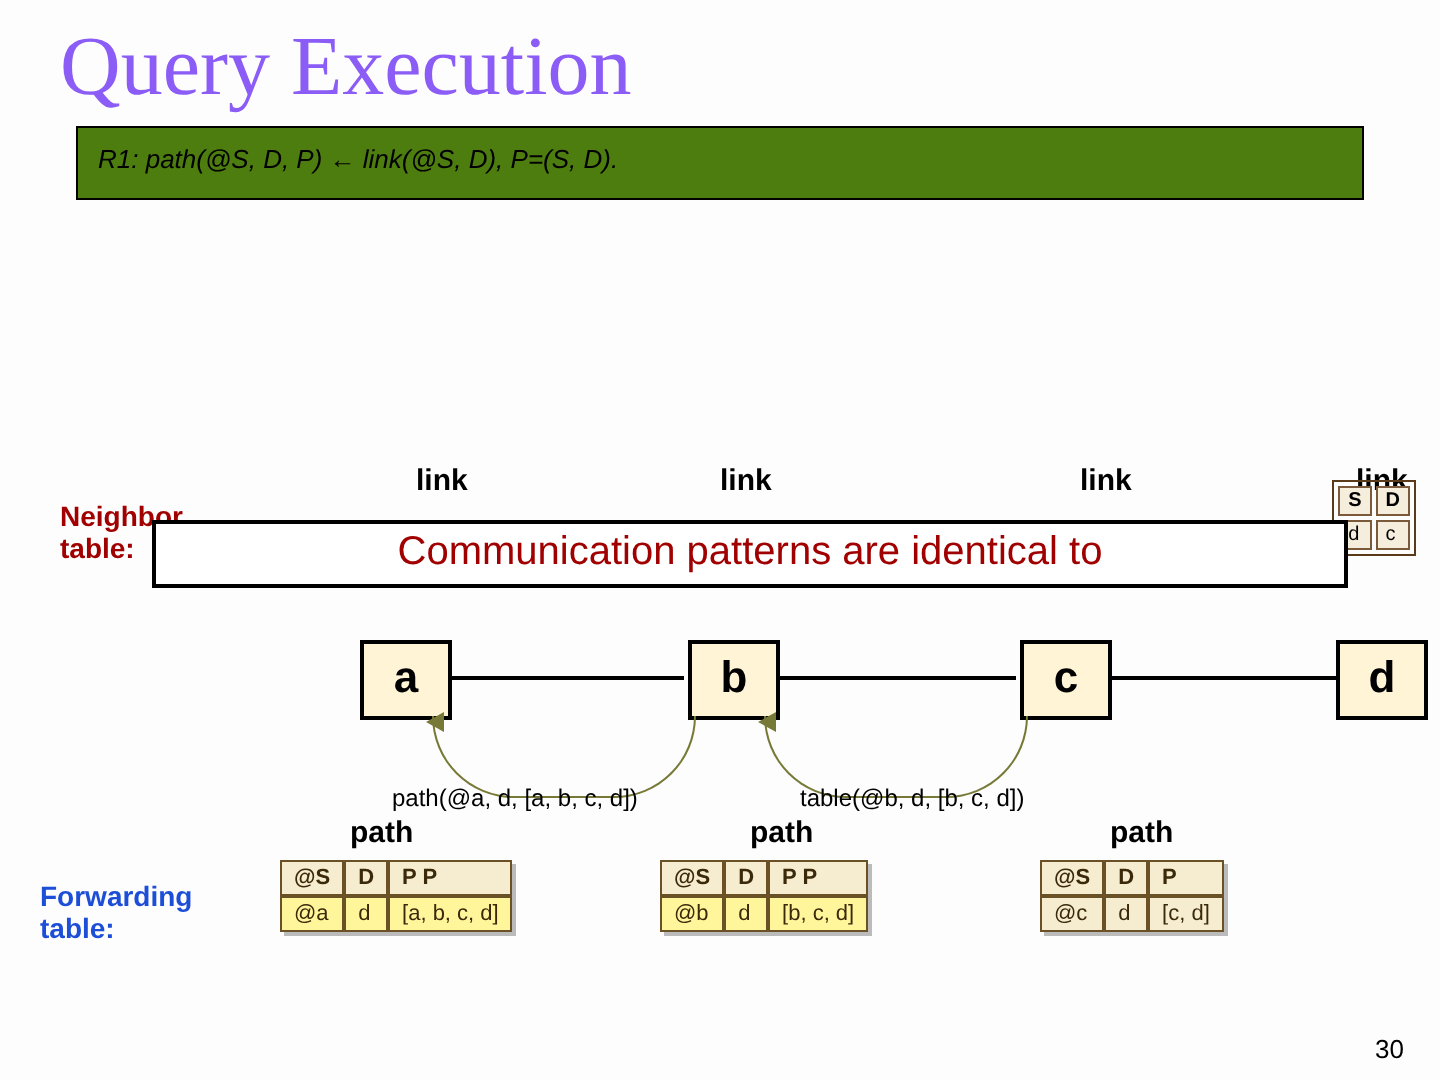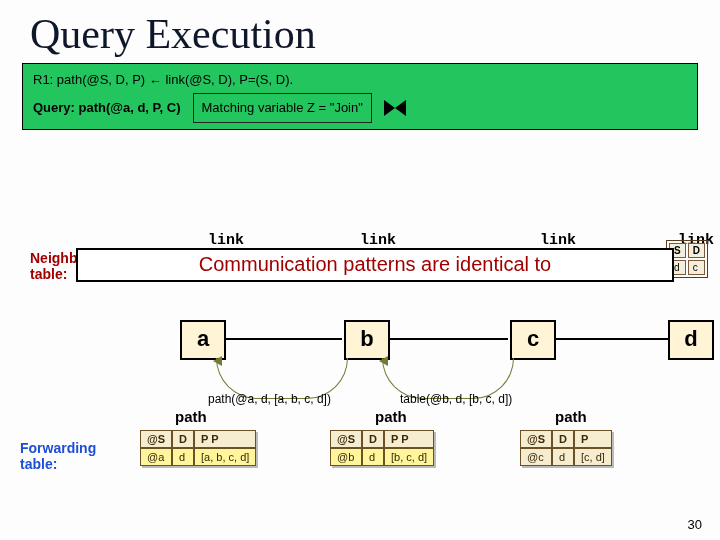--- a/index.html
+++ b/index.html
@@ -7,32 +7,33 @@
     padding: 0;
     width: 720px;
     height: 540px;
     font-family: "Times New Roman", serif;
     background: #fdfdfd;
     position: relative;
     overflow: hidden;
   }
   .title {
     font-size: 42px;
-    color: #0f172a;
+    color: #8b5cf6;
     padding: 10px 30px 5px 30px;
     font-weight: normal;
   }
   .rules-box {
-    margin: 0 22px;
+    margin: 0 38px;
     border: 1.5px solid #000;
-    background: #22c55e;
+    background: #4d7c0f;
     padding: 4px 10px 6px 10px;
     font-family: Verdana, sans-serif;
     font-size: 13px;
     line-height: 1.9;
+    font-style: italic;
   }
   .rules-box .r1 { font-weight: normal; }
   .rules-box .r2 { font-weight: bold; }
   .rules-box .ul { text-decoration: underline; }
   .rules-box .qrow { display: flex; align-items: center; gap: 8px; }
   .match-box {
     border: 1px solid #222;
     padding: 2px 8px;
     font-weight: normal;
     margin-left: 4px;
@@ -54,21 +55,21 @@
 
   .link-row {
     position: absolute;
     top: 232px;
     left: 0;
     width: 720px;
     font-family: Verdana, sans-serif;
     font-size: 15px;
     font-weight: bold;
   }
-  .link-row span { position: absolute; font-family: Liberation Mono, monospace; }
+  .link-row span { position: absolute; }
 
   .neighbor-label {
     position: absolute;
     left: 30px;
     top: 250px;
     font-family: Verdana, sans-serif;
     font-size: 14px;
     font-weight: bold;
     color: #a00000;
     line-height: 1.15;
@@ -85,21 +86,21 @@
     z-index: 3;
   }
   .right-mini-tbl th, .right-mini-tbl td {
     border: 1px solid #7a5a3a;
     padding: 1px 4px;
     background: #f6eedc;
   }
 
   .overlay-banner {
     position: absolute;
-    top: 248px;
+    top: 260px;
     left: 76px;
     width: 582px;
     background: #fff;
     border: 2px solid #000;
     font-family: Verdana, sans-serif;
     font-size: 20px;
     color: #a00000;
     text-align: center;
     padding: 2px 6px 4px 6px;
     line-height: 1.2;
@@ -199,25 +200,20 @@
     font-size: 13px;
   }
 </style>
 </head>
 <body>
 
 <div class="title">Query Execution</div>
 
 <div class="rules-box">
   <div class="r1">R1: path(@S, D, P) ← link(@S, D), P=(S, D).</div>
-  <div class="r2 qrow">
-    <span>Query: path(@a, d, P, C)</span>
-    <span class="match-box">Matching variable Z = "Join"</span>
-    <span class="bowtie"></span>
-  </div>
 </div>
 
 <div class="link-row">
   <span style="left:208px">link</span>
   <span style="left:360px">link</span>
   <span style="left:540px">link</span>
   <span style="left:678px">link</span>
 </div>
 
 <div class="neighbor-label">
@@ -248,21 +244,21 @@
   <div class="edge" style="left:552px;width:116px"></div>
   <div class="node" style="left:180px">a</div>
   <div class="node" style="left:344px">b</div>
   <div class="node" style="left:510px">c</div>
   <div class="node" style="left:668px">d</div>
 </div>
 
 <div class="arc" style="left:216px;top:358px;width:130px"></div>
 <div class="arc" style="left:382px;top:358px;width:130px"></div>
 
-<div class="pathmsg" style="left:208px;top:392px">path(@a, d, [a, b, c, d])</div>
+<div class="pathmsg" style="left:196px;top:392px">path(@a, d, [a, b, c, d])</div>
 <div class="pathmsg" style="left:400px;top:392px">table(@b, d, [b, c, d])</div>
 
 <div class="path-row" style="top:408px">
   <span style="left:175px">path</span>
   <span style="left:375px">path</span>
   <span style="left:555px">path</span>
 </div>
 
 <div class="fwd-label">
   <span>Forwarding</span><br>

